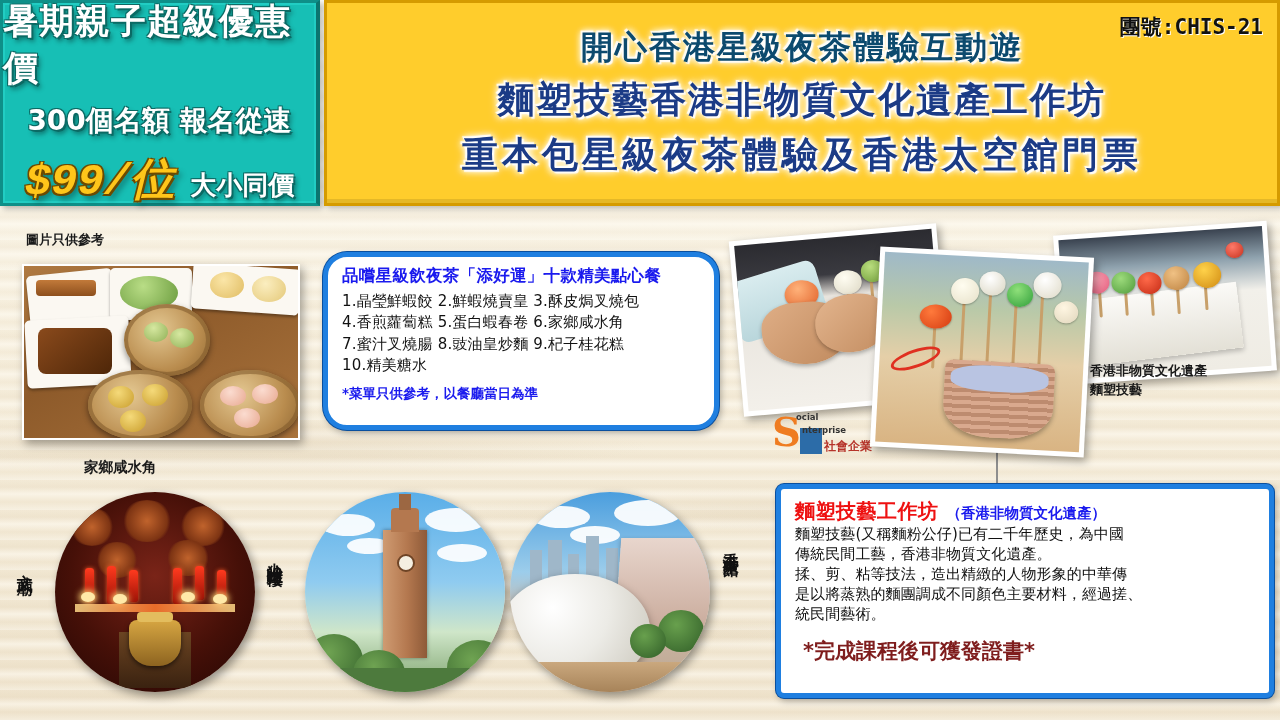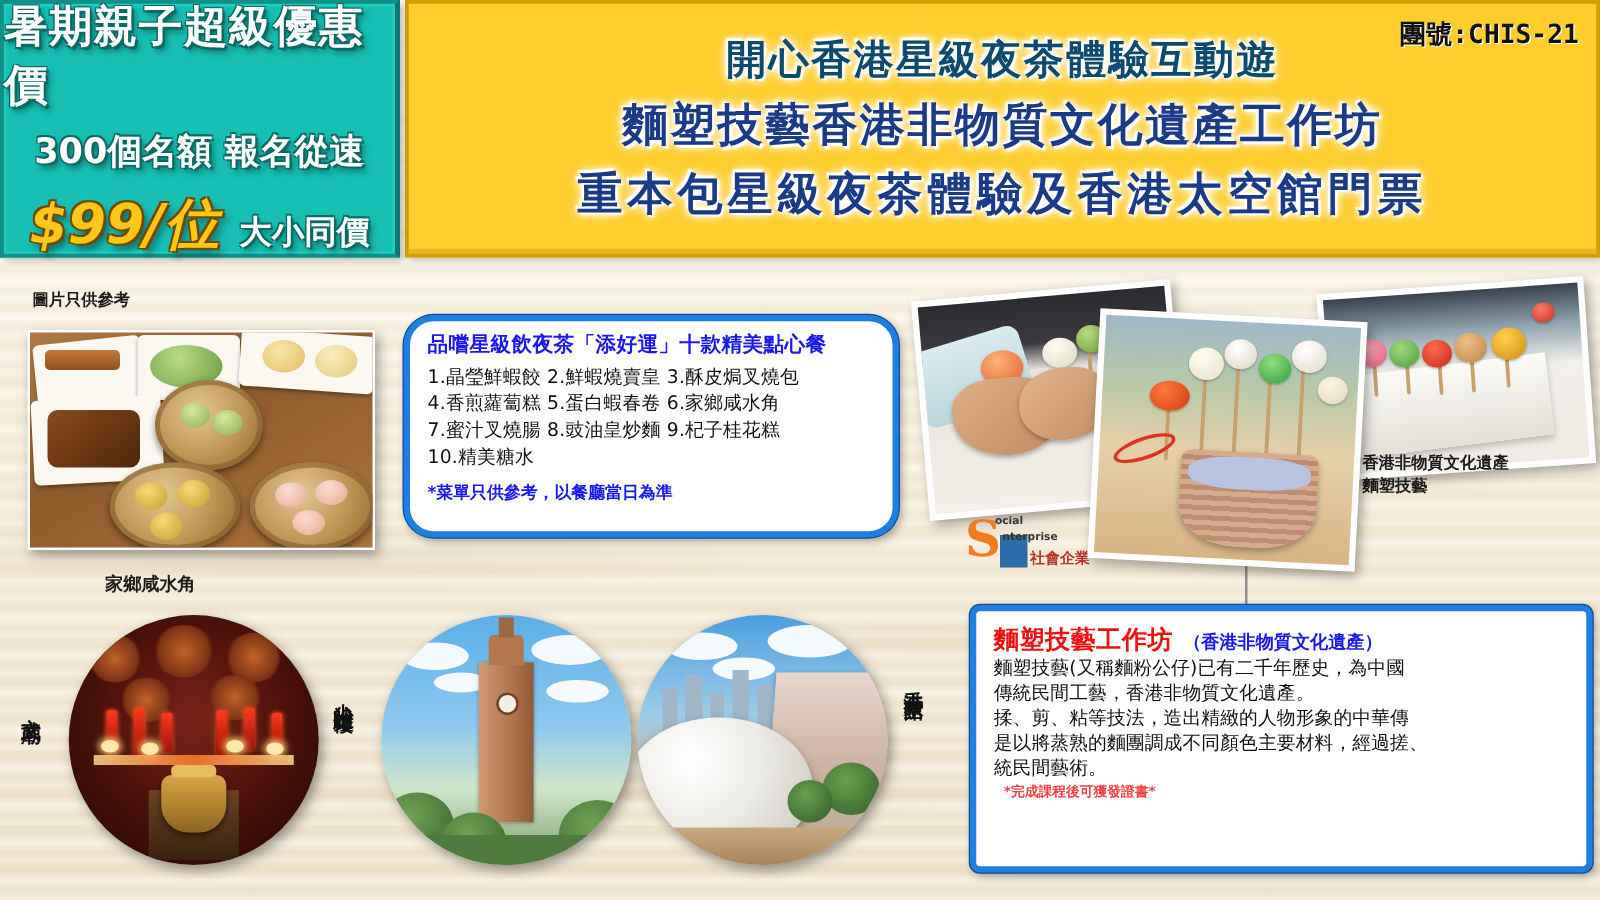--- a/index.html
+++ b/index.html
@@ -47,21 +47,21 @@
     gap:10px;
   }
   .promo-l1{
     font-size:35px; font-weight:700; color:#ffffff; letter-spacing:1px;
     text-shadow: 2px 2px 0 #0b6a64, -1px -1px 0 #0b6a64, 1px -1px 0 #0b6a64, -1px 1px 0 #0b6a64, 3px 4px 5px rgba(0,0,0,.45);
   }
   .promo-l2{
     font-size:28px; font-weight:700; color:#ffffff;
     text-shadow: 2px 2px 0 #0b6a64, -1px -1px 0 #0b6a64, 1px -1px 0 #0b6a64, -1px 1px 0 #0b6a64, 3px 4px 5px rgba(0,0,0,.45);
   }
-  .promo-l3{ display:flex; align-items:baseline; gap:16px; }
+  .promo-l3{ display:flex; align-items:baseline; gap:16px;font-family:Liberation Mono, monospace; }
   .promo-price{
     font-size:44px; font-weight:700; font-style:italic; color:#ffc61a;
     text-shadow: 2px 2px 0 #6d4a00, -1.5px -1.5px 0 #6d4a00, 1.5px -1.5px 0 #6d4a00, -1.5px 1.5px 0 #6d4a00, 4px 5px 6px rgba(0,0,0,.45);
   }
   .promo-note{
     font-size:26px; font-weight:700; color:#ffffff;
     text-shadow: 2px 2px 0 #0b6a64, -1px -1px 0 #0b6a64, 1px -1px 0 #0b6a64, -1px 1px 0 #0b6a64, 3px 4px 5px rgba(0,0,0,.45);
   }
 
   #title-banner{
@@ -263,21 +263,21 @@
     border-radius:8px;
     background:#ffffff;
     border:5px solid #1f7fe0;
     box-shadow:0 0 0 1px #0a4f9e, 2px 3px 7px rgba(0,0,0,.30), inset 0 0 0 2px #ffffff;
     padding:9px 10px 6px 14px;
   }
   #ws-title-row{ display:flex; align-items:baseline; gap:8px; }
   #ws-title{ font-size:20px; font-weight:700; color:#ee1111; letter-spacing:.5px; }
   #ws-subtitle{ font-size:14.5px; font-weight:700; color:#1a1aee; }
   .ws-body{ font-size:15px; color:#111; line-height:1.33; letter-spacing:.1px; }
-  #ws-cert{ font-size:11px; font-weight:700; color:#ef4444; margin-top:1px; padding-left:8px; }
+  #ws-cert{ font-size:21px; font-weight:700; color:#7f1d1d; margin-top:12px; padding-left:8px; }
 </style>
 </head>
 <body>
 
 <div id="bg"></div>
 
 <div id="header">
 
   <div id="promo-banner">
     <div class="promo-l1">暑期親子超級優惠價</div>

